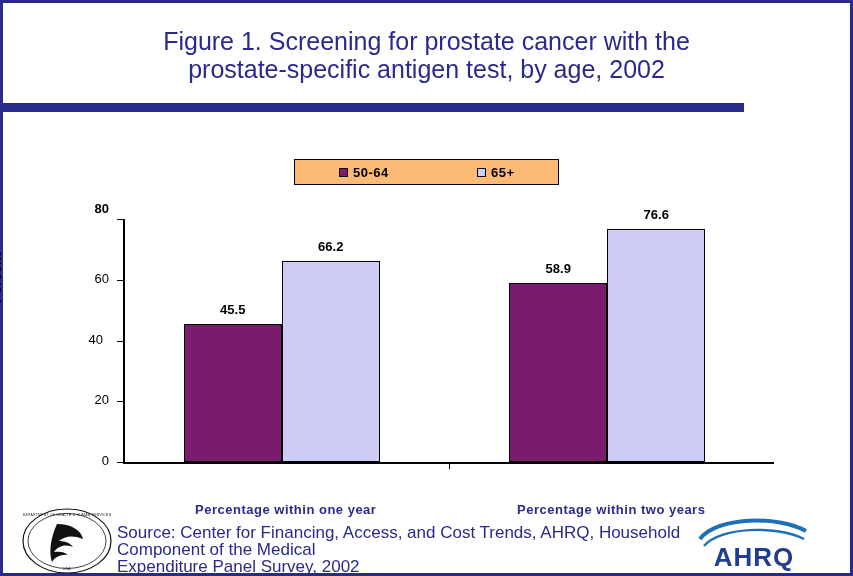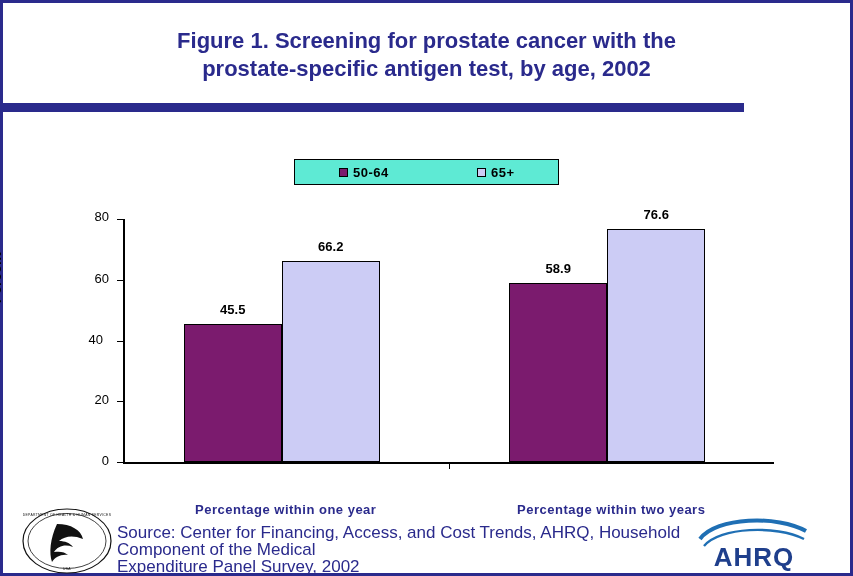--- a/index.html
+++ b/index.html
@@ -24,42 +24,42 @@
   
   #title-block {
     position: absolute;
     left: 0;
     top: 24px;
     width: 847px;
     text-align: center;
   }
   #title-block .title-line {
     color: #2a2a8c;
-    font-size: 22px;
-    font-weight: bold;
+    font-size: 25px;
+    font-weight: normal;
     line-height: 28px;
     letter-spacing: 0px;
   }
   #title-rule {
     position: absolute;
     left: 0px;
     top: 100px;
     width: 741px;
     height: 9px;
     background: #2a2a8c;
   }
   
   #legend {
     position: absolute;
     left: 291px;
     top: 156px;
     width: 265px;
     height: 26px;
     border: 1px solid #000000;
-    background: #5eead4;
+    background: #fdba74;
     box-sizing: border-box;
   }
   .legend-entry {
     position: absolute;
     top: 4px;
     display: flex;
     align-items: center;
     height: 16px;
   }
   .legend-swatch {
@@ -227,21 +227,21 @@
   <div id="ticks-layer">
       <div class="tick" style="top: 459px;"></div>
       <div class="ytick-label" style="top: 450px; left: 66px;">0</div>
       <div class="tick" style="top: 398.25px;"></div>
       <div class="ytick-label" style="top: 389.25px; left: 66px;">20</div>
       <div class="tick" style="top: 337.5px;"></div>
       <div class="ytick-label" style="top: 328.5px; left: 60px;">40</div>
       <div class="tick" style="top: 276.75px;"></div>
       <div class="ytick-label" style="top: 267.75px; left: 66px;">60</div>
       <div class="tick" style="top: 216px;"></div>
-      <div class="ytick-label" style="top: 206px; left: 66px;">80</div>
+      <div class="ytick-label" style="top: 198px; left: 66px; font-weight: bold;">80</div>
     </div>
 
   <div id="source">
     <div>Source: Center for Financing, Access, and Cost Trends, AHRQ, Household Component of the Medical</div>
     <div>Expenditure Panel Survey, 2002</div>
   </div>
 
   <div id="hhs-logo">
     <svg width="92" height="66" viewBox="0 0 92 66">
       <ellipse cx="46" cy="33" rx="44" ry="32" fill="none" stroke="#111111" stroke-width="1.2"></ellipse>

